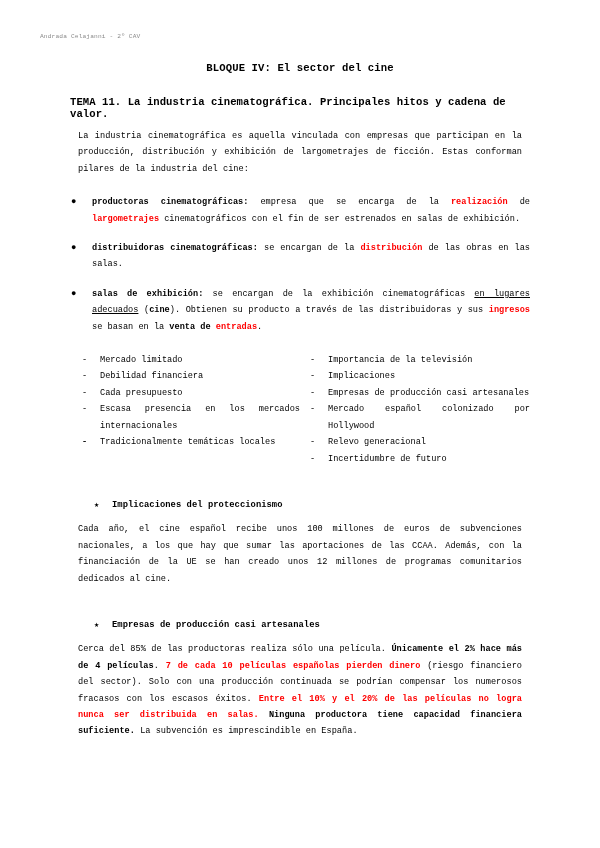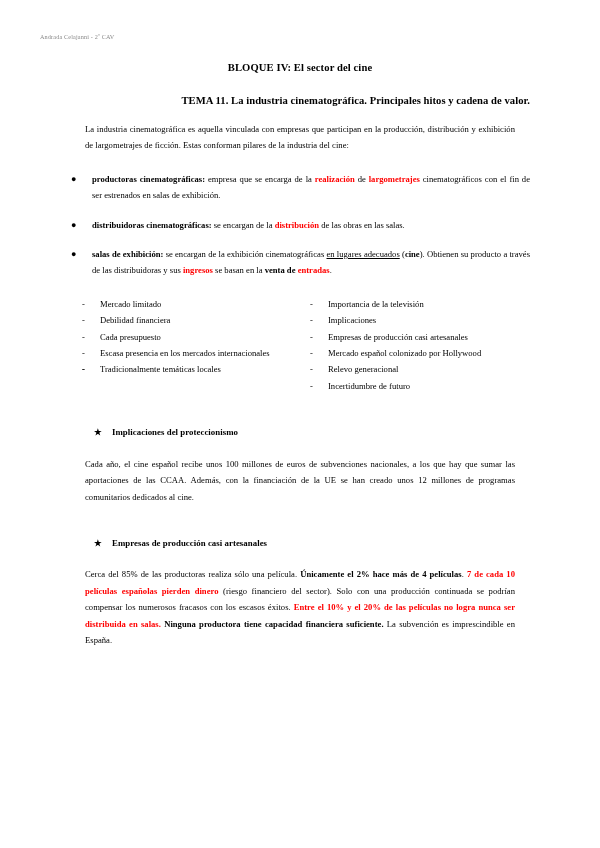--- a/index.html
+++ b/index.html
@@ -5,21 +5,21 @@
   html, body {
     margin: 0;
     padding: 0;
     background: #ffffff;
   }
   .page {
     position: relative;
     width: 532px;
     height: 848px;
     background: #ffffff;
-    font-family: Liberation Serif, serif;
+    font-family: Liberation Mono, monospace;
     color: #000000;
     overflow: hidden;
     padding-left: 44px;
   }
   .running-head {
     position: absolute;
     left: 40px;
     top: 33px;
     font-size: 6.2px;
     letter-spacing: 0.15px;
@@ -35,29 +35,29 @@
   h1.block-title {
     font-size: 10.6px;
     font-weight: bold;
     text-align: center;
     margin: 0 0 0 0;
     letter-spacing: 0.1px;
   }
   h2.topic-title {
     font-size: 10.6px;
     font-weight: bold;
-    text-align: right;
+    text-align: left;
     margin: 22px 0 0 0;
     letter-spacing: 0.05px;
   }
   p.body {
     font-size: 8.6px;
     line-height: 16.4px;
     text-align: justify;
-    margin: 15px;
+    margin: 8px;
     letter-spacing: 0.02px;
   }
   .gap-intro { margin-top: 29px; }
   .gap-lead  { margin-top: 22px; }
   .gap-para  { margin-top: 17px; }
 
   ul.dot-list {
     list-style: none;
     margin: 17px 0 0 0;
     padding: 0;

